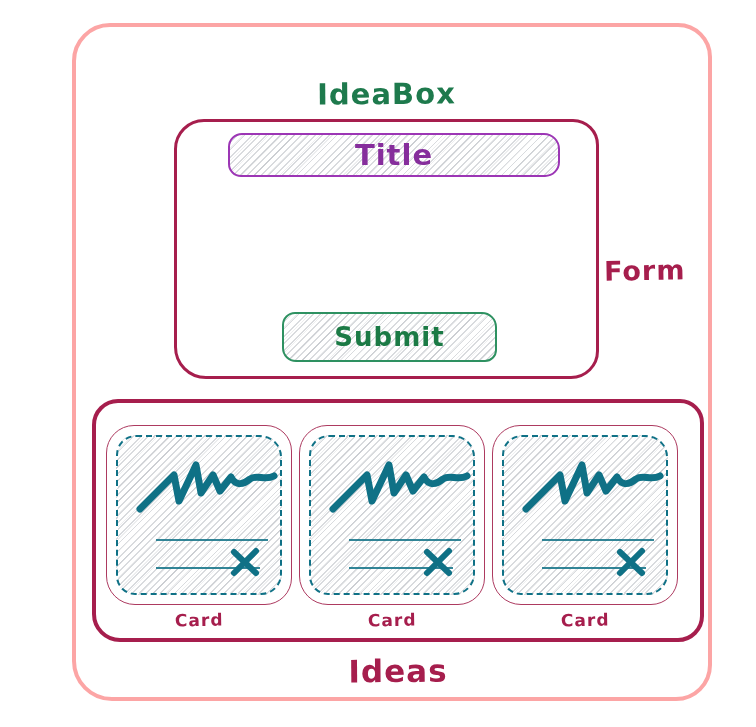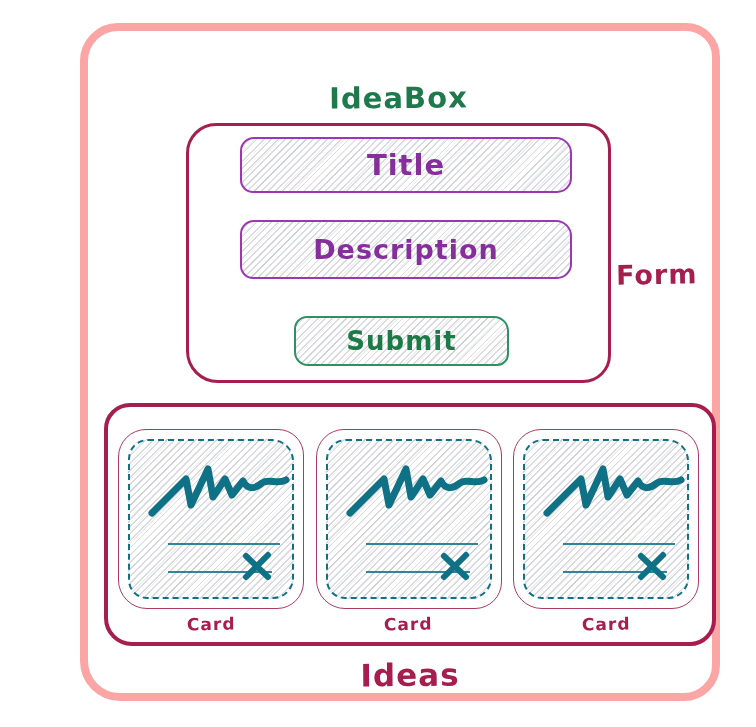--- a/index.html
+++ b/index.html
@@ -11,24 +11,23 @@
     width: 756px;
     height: 727px;
     background: #ffffff;
     overflow: hidden;
   }
 
   .app-frame {
     position: absolute;
     left: 72px; top: 23px;
     width: 640px; height: 678px;
-    border: 8px solid #fca5a5;
+    border: 4px solid #fca5a5;
     border-radius: 38px 34px 36px 40px;
     background: #ffffff;
-    margin-left: 8px;
   }
 
   .hand {
     font-weight: bold;
     letter-spacing: 1px;
   }
 
   .app-title {
     position: absolute;
     left: 98px; top: 50px;
@@ -58,21 +57,21 @@
     position: absolute;
     left: 51px;
     width: 332px;
     border: 2.5px solid #9c36b5;
     border-radius: 14px 16px 15px 13px;
     display: flex;
     align-items: center;
     justify-content: center;
     color: #862e9c;
   }
-  .field.title-field { top: 11px; height: 56px; font-size: 29px; }
+  .field.title-field { top: 11px; height: 44px; font-size: 29px; }
   .field.description-field { top: 94px; height: 59px; font-size: 27px; }
 
   .submit-btn {
     position: absolute;
     left: 105px; top: 190px;
     width: 215px; height: 50px;
     border: 2.5px solid #2e9161;
     border-radius: 13px 15px 12px 14px;
     display: flex;
     align-items: center;
@@ -93,21 +92,21 @@
   
   .ideas-box {
     position: absolute;
     left: 16px; top: 372px;
     width: 612px; height: 243px;
     border: 4px solid #a61e4d;
     border-radius: 26px 24px 26px 28px;
     display: flex;
     justify-content: space-between;
     align-items: flex-start;
-    padding: 22px 13px 0 10px;
+    padding: 22px 22px 0 10px;
   }
 
   .card-wrap {
     display: flex;
     flex-direction: column;
     align-items: center;
     width: 186px;
   }
 
   .idea-card {
@@ -169,23 +168,20 @@
 
 <div class="canvas">
   <div class="app-frame">
 
     <div class="app-title hand">IdeaBox</div>
 
     <div class="form-box">
       <div class="field title-field hatch">
         <span class="hand">Title</span>
       </div>
-      <div class="field description-field hatch">
-        <span class="hand">Description</span>
-      </div>
       <div class="submit-btn hatch">
         <span class="hand">Submit</span>
       </div>
     </div>
 
     <div class="form-label hand">Form</div>
 
     <div class="ideas-box">
 
       <div class="card-wrap">

